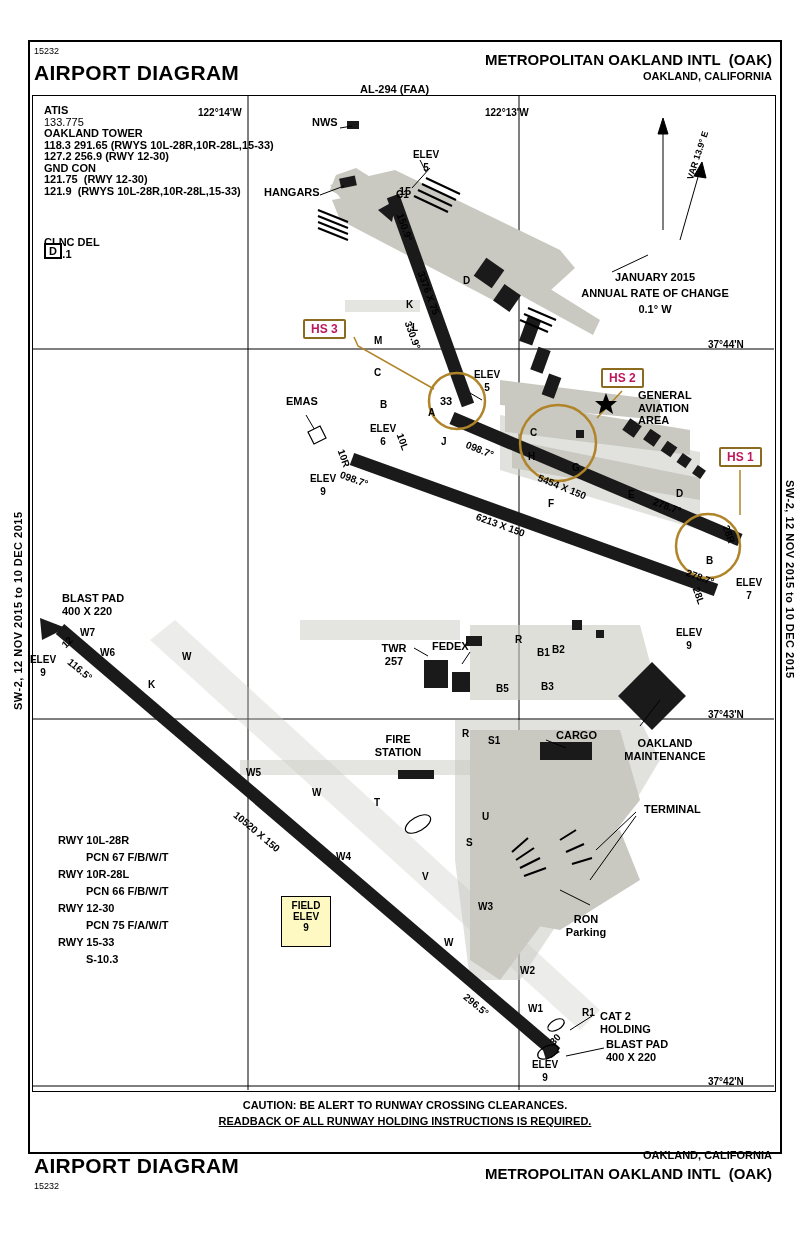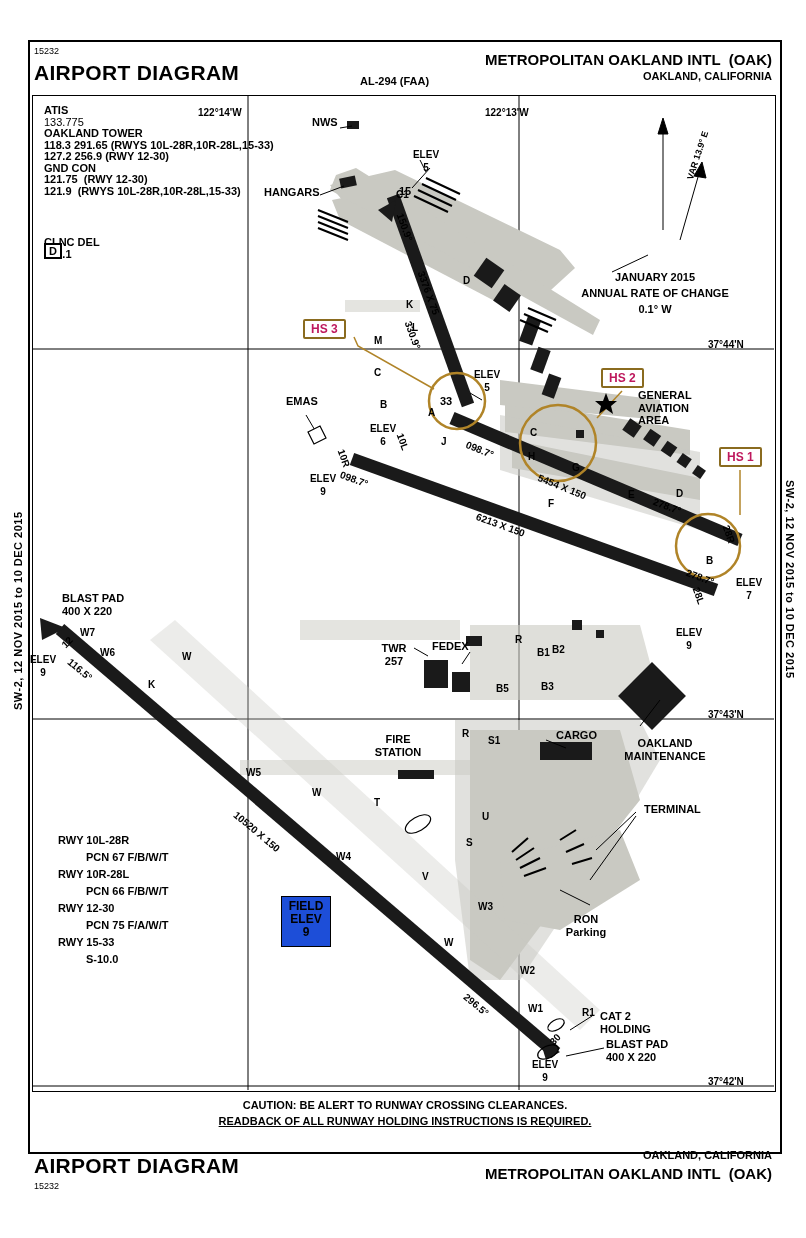--- a/index.html
+++ b/index.html
@@ -17,35 +17,35 @@
   .title-lg{font-size:21px;font-weight:bold;letter-spacing:.3px;}
   .title-md{font-size:15px;font-weight:bold;}
   .tiny{font-size:9px;}
   .xsm{font-size:10px;}
   .sm{font-size:11px;}
   
   .vert{position:absolute;writing-mode:vertical-rl;transform:rotate(180deg);font-size:11px;font-weight:bold;letter-spacing:.5px;}
   .vert-r{position:absolute;writing-mode:vertical-rl;font-size:11px;font-weight:bold;letter-spacing:.5px;}
   
   .hsbox{position:absolute;border:2px solid #8a6b1f;color:#be185d;background:#fff;font-weight:bold;font-size:12px;padding:1px 6px;border-radius:2px;}
-  .box{position:absolute;border:1.5px solid #000;background:#1d4ed8;text-align:center;font-size:12px;font-weight:bold;line-height:1.1;}
+  .box{position:absolute;border:1.5px solid #000;background:#fef9c3;text-align:center;font-size:10px;font-weight:bold;line-height:1.1;}
   .dbox{position:absolute;border:2px solid #000;font-weight:bold;font-size:11px;padding:0 3px;background:#fff;}
   svg{position:absolute;left:0;top:0;}
 </style>
 </head>
 <body>
 
 <div id="sheet">
 
   <div id="frame"></div>
   <div id="inner"></div>
 
   <div class="t tiny" style="left:34px;top:47px;">15232</div>
   <div class="t title-lg" style="left:34px;top:62px;">AIRPORT DIAGRAM</div>
-  <div class="t sm b" style="left:360px;top:76px;">AL-294 (FAA)</div>
+  <div class="t sm b" style="left:360px;top:84px;">AL-294 (FAA)</div>
   <div class="t title-md rt" style="left:420px;top:52px;width:352px;">METROPOLITAN OAKLAND INTL  (OAK)</div>
   <div class="t sm b rt" style="left:420px;top:71px;width:352px;">OAKLAND, CALIFORNIA</div>
 
   <div class="vert" style="left:12px;top:480px;height:230px;">SW-2,  12 NOV 2015  to  10 DEC 2015</div>
   <div class="vert-r" style="left:784px;top:480px;height:230px;">SW-2,  12 NOV 2015  to  10 DEC 2015</div>
 
   <svg width="806" height="1238" viewBox="0 0 806 1238">
 
     <g stroke="#000" stroke-width="1">
       <line x1="32" y1="349" x2="774" y2="349"></line>
@@ -292,21 +292,21 @@
 HOLDING</div>
 
   <div class="abs" style="left:58px;top:832px;width:200px;line-height:1.55;">
     <div class="sm b" style="margin-left:0;">RWY 10L-28R</div>
     <div class="sm b" style="margin-left:28px;">PCN 67 F/B/W/T</div>
     <div class="sm b" style="margin-left:0;">RWY 10R-28L</div>
     <div class="sm b" style="margin-left:28px;">PCN 66 F/B/W/T</div>
     <div class="sm b" style="margin-left:0;">RWY 12-30</div>
     <div class="sm b" style="margin-left:28px;">PCN 75 F/A/W/T</div>
     <div class="sm b" style="margin-left:0;">RWY 15-33</div>
-    <div class="sm b" style="margin-left:28px;">S-10.0</div>
+    <div class="sm b" style="margin-left:28px;">S-10.3</div>
   </div>
 
   <div class="t xsm b" style="left:396px;top:190px;">C1</div>
   <div class="t xsm b" style="left:463px;top:276px;">D</div>
   <div class="t xsm b" style="left:406px;top:300px;">K</div>
   <div class="t xsm b" style="left:412px;top:323px;">L</div>
   <div class="t xsm b" style="left:374px;top:336px;">M</div>
   <div class="t xsm b" style="left:374px;top:368px;">C</div>
   <div class="t xsm b" style="left:380px;top:400px;">B</div>
   <div class="t xsm b" style="left:441px;top:437px;">J</div>

